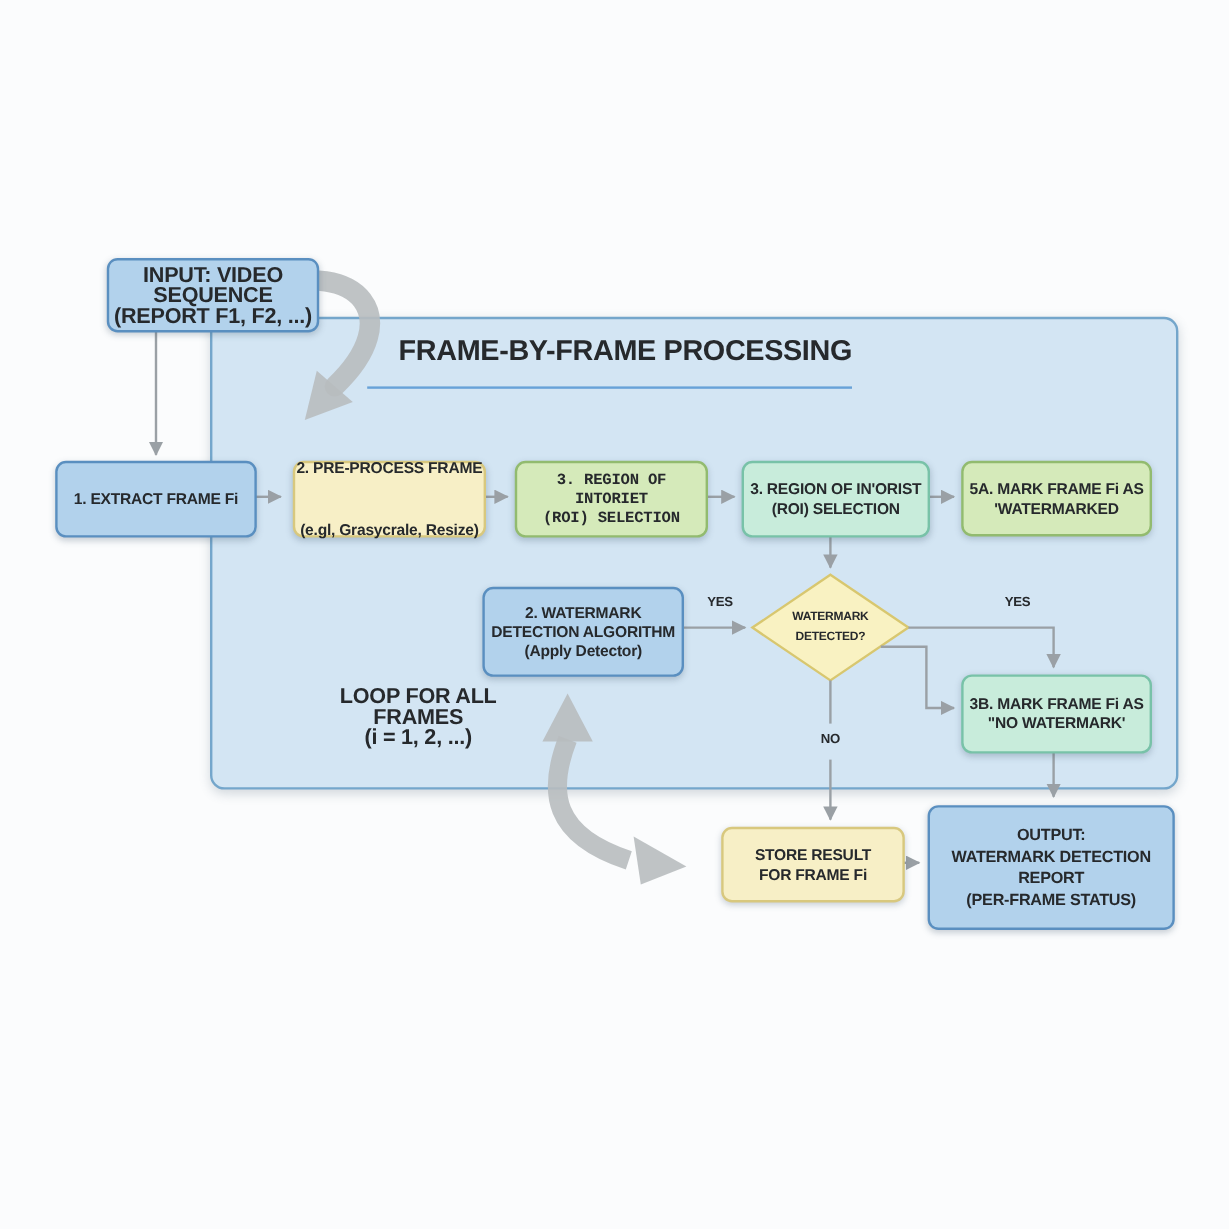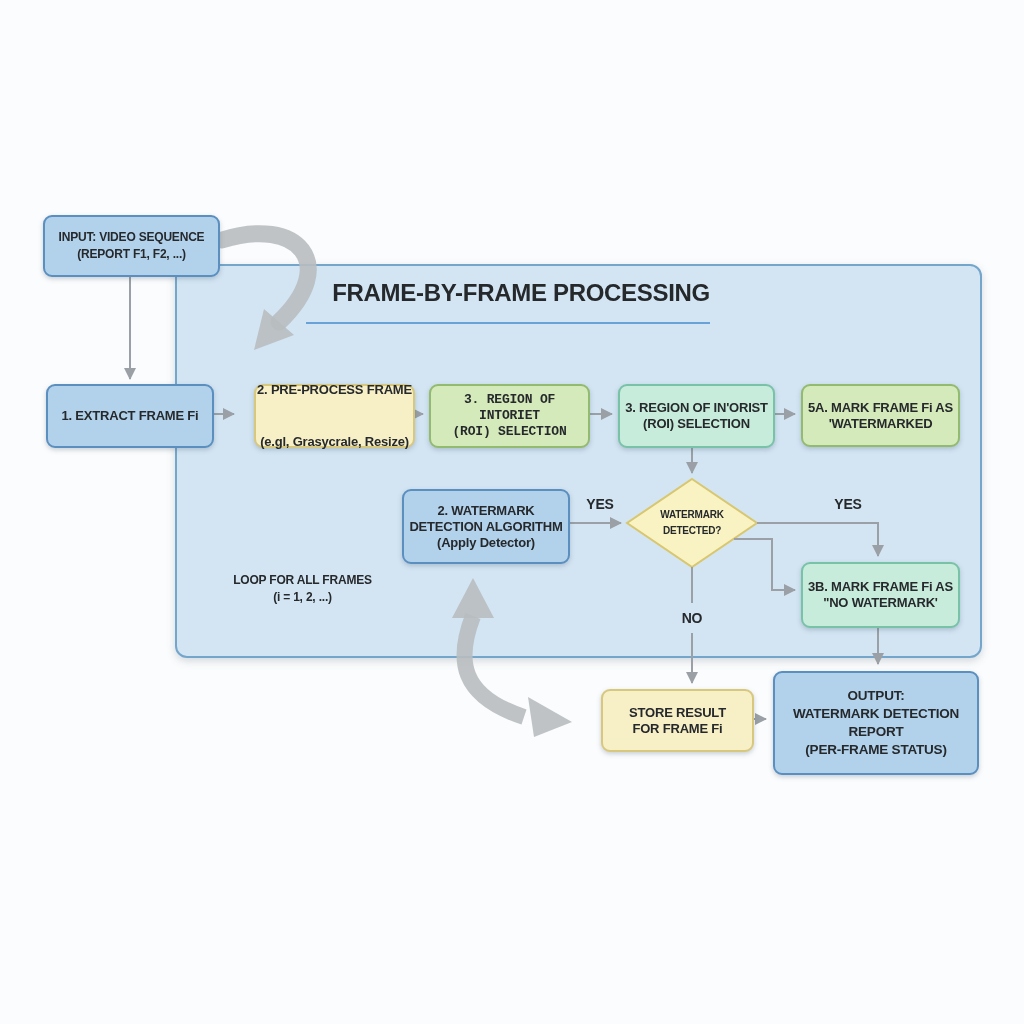--- a/index.html
+++ b/index.html
@@ -28,22 +28,22 @@
     font-weight:700;letter-spacing:-.3px;z-index:4;}
   #title-underline{position:absolute;left:306px;top:322px;width:404px;height:2px;
     background:var(--title_underline);z-index:4;}
   svg#wires{position:absolute;left:0;top:0;z-index:6;pointer-events:none;}
   .flow{stroke:var(--arrow);stroke-width:2;fill:none;}
   .head{fill:var(--arrow);}
   .deco{stroke:var(--deco_arrow);fill:none;opacity:.9;}
   .deco-head{fill:var(--deco_arrow);opacity:.9;}
   .diamond-shape{fill:var(--diamond_fill);stroke:var(--diamond_border);stroke-width:2;}
   .free-label{position:absolute;font-weight:700;z-index:40;text-align:center;letter-spacing:-.2px;}
-  .lbl-lg{font-size:12px;line-height:17px;}
-  .edge-lbl{font-size:14px;}
+  .lbl-lg{font-size:18px;line-height:17px;margin-left:46px;}
+  .edge-lbl{font-size:11px;}
 </style>
 </head>
 <body>
 
 <div id="canvas">
 
   <div id="container"></div>
   <div id="title">FRAME-BY-FRAME PROCESSING</div>
   <div id="title-underline"></div>
 
@@ -84,21 +84,21 @@
 
   <div class="box blue lbl-lg" style="left:43px;top:215px;width:173px;height:58px;">
     <span>INPUT: VIDEO SEQUENCE</span>
     <span>(REPORT F1, F2, ...)</span>
   </div>
 
   <div class="box blue" style="left:46px;top:384px;width:164px;height:60px;">
     <span>1. EXTRACT FRAME Fi</span>
   </div>
 
-  <div class="box yellow" style="left:254px;top:384px;width:157px;height:60px;gap:36px;">
+  <div class="box yellow" style="left:244px;top:384px;width:157px;height:60px;gap:36px;">
     <span>2. PRE-PROCESS FRAME</span>
     <span>(e.gl, Grasycrale, Resize)</span>
   </div>
 
   <div class="box green" style="left:429px;top:384px;width:157px;height:60px;font-family:Liberation Mono, monospace;">
     <span>3. REGION OF INTORIET</span>
     <span>(ROI) SELECTION</span>
   </div>
 
   <div class="box mint" style="left:618px;top:384px;width:153px;height:60px;">

